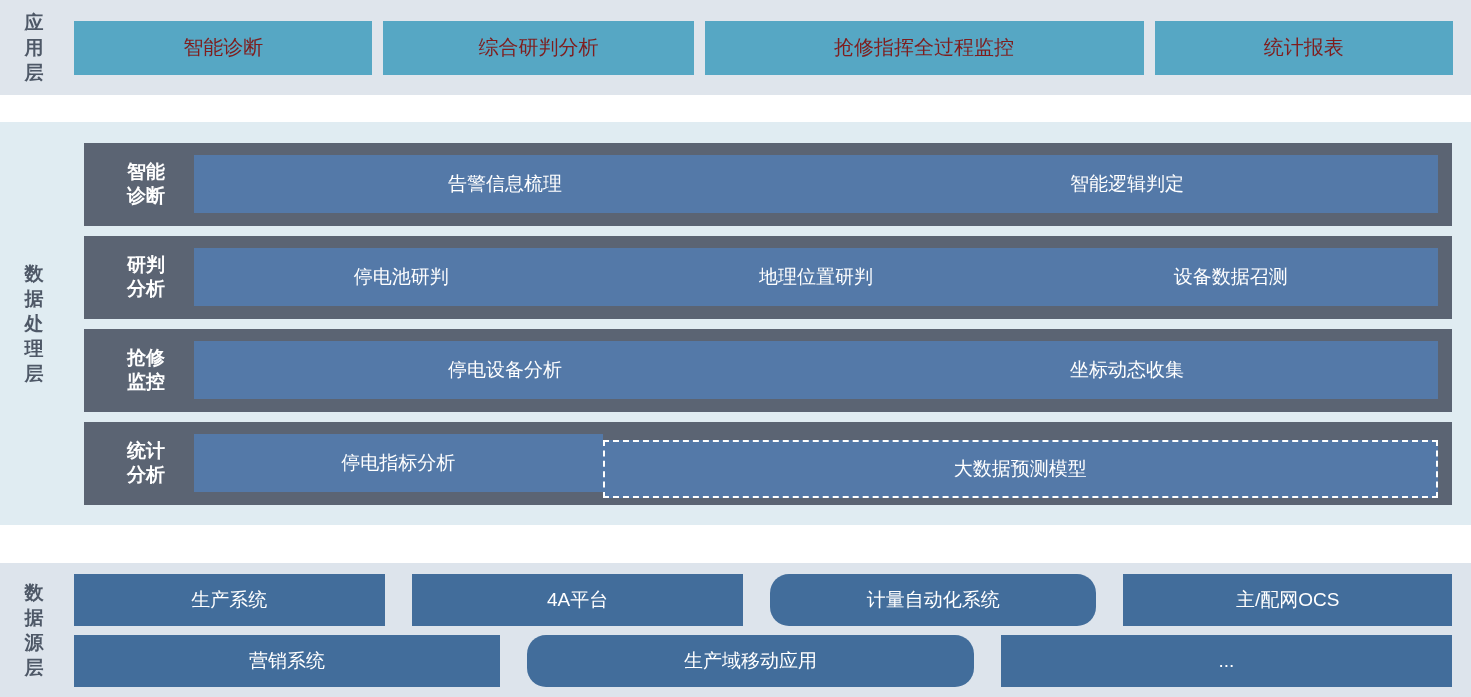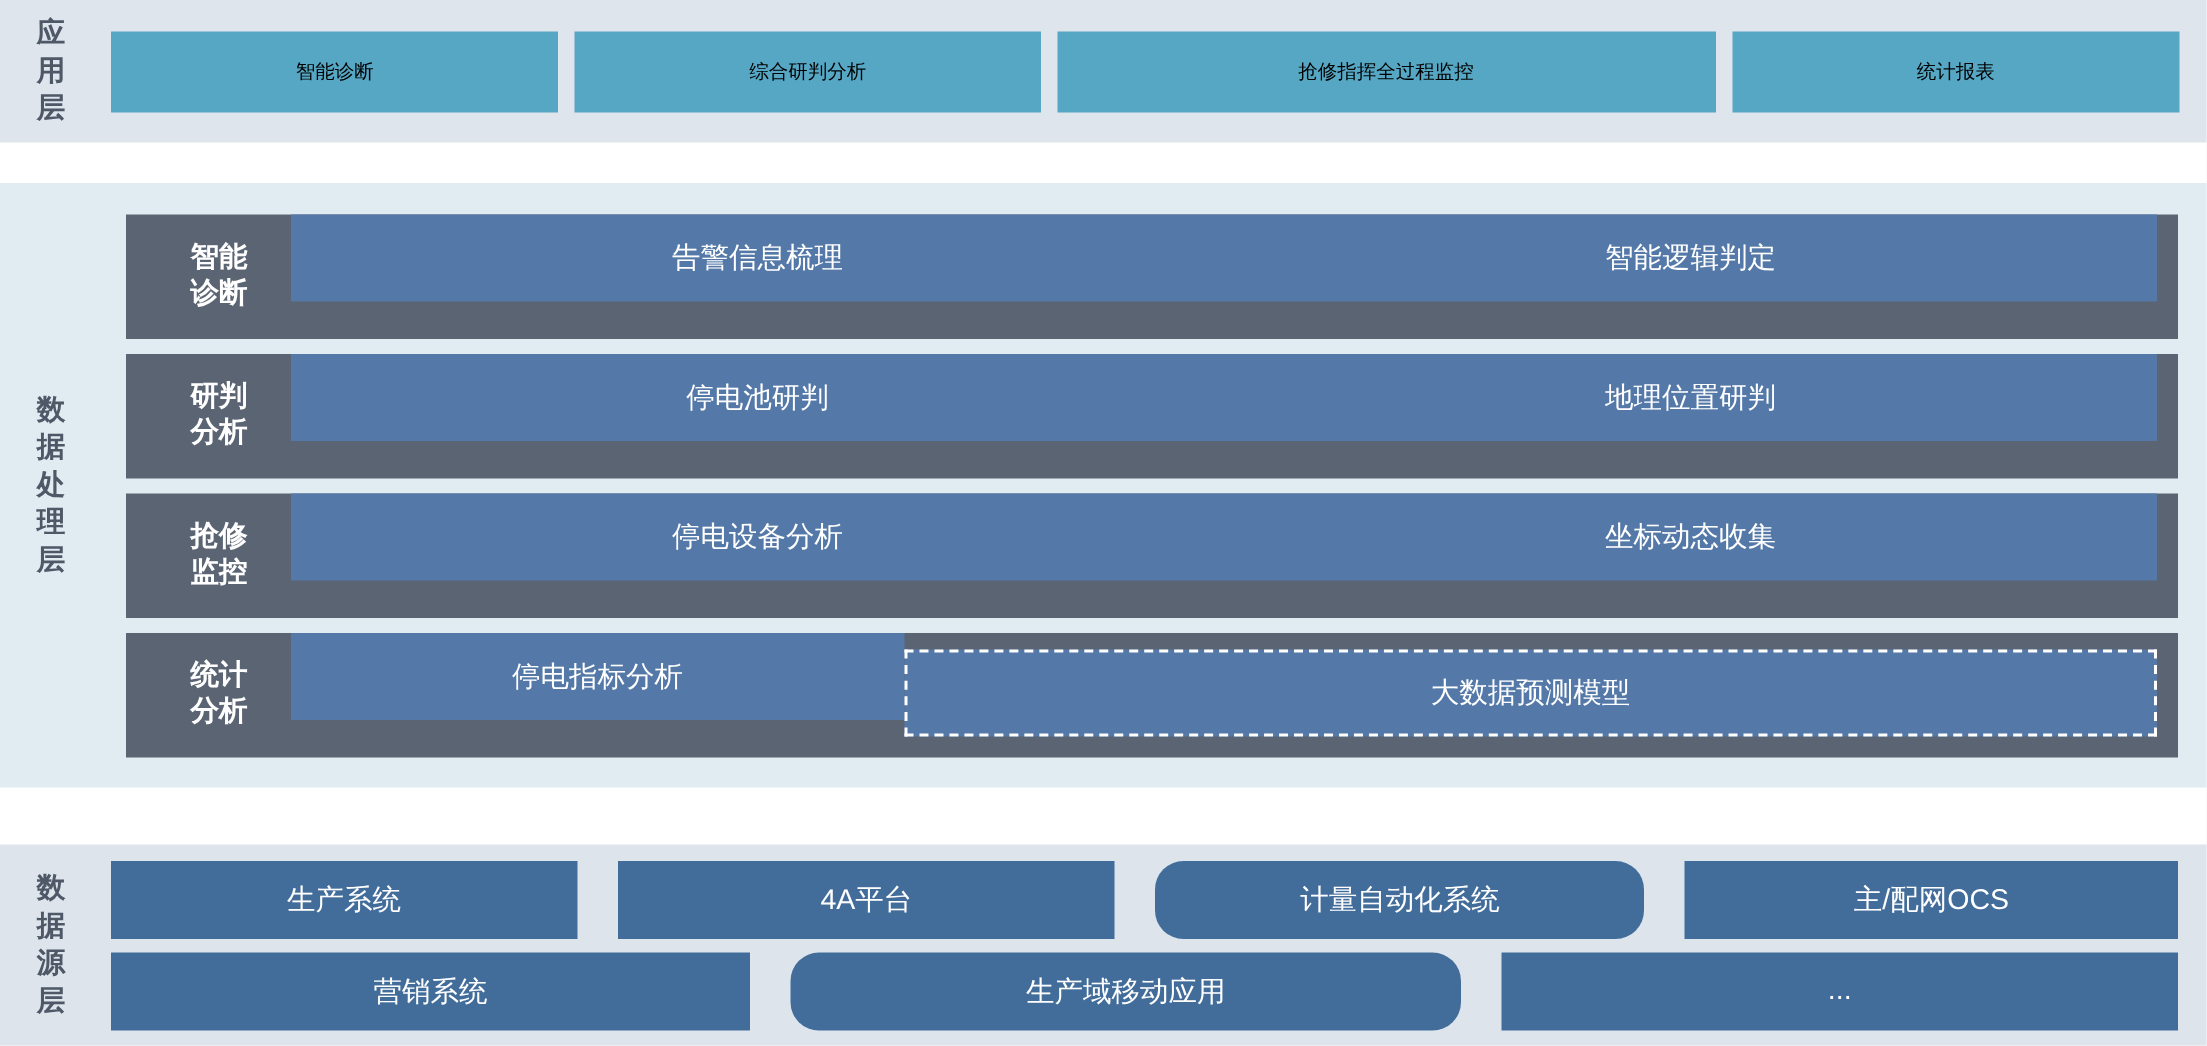--- a/index.html
+++ b/index.html
@@ -55,22 +55,22 @@
     flex: 1 1 auto;
     display: flex;
     align-items: center;
     padding: 0 18px 0 6px;
     gap: 11px;
     height: 100%;
   }
   .app-box {
     height: 54px;
     background: #56a7c4;
-    color: #000000;
-    font-size: 13px;
+    color: #7f1d1d;
+    font-size: 20px;
     display: flex;
     align-items: center;
     justify-content: center;
     box-sizing: border-box;
   }
   .app-box.w1 { flex: 1.02 1 0; }
   .app-box.w2 { flex: 1.06 1 0; }
   .app-box.w3 { flex: 1.50 1 0; }
   .app-box.w4 { flex: 1.02 1 0; }
 
@@ -108,21 +108,21 @@
     text-align: center;
     display: flex;
     flex-direction: column;
     align-items: center;
     justify-content: center;
     user-select: none;
   }
   .proc-cells {
     flex: 1 1 auto;
     display: flex;
-    align-items: flex-start;
+    align-items: center;
     height: 100%;
     padding: 0;
     box-sizing: border-box;
   }
   .proc-cell {
     flex: 1 1 0;
     height: 58px;
     background: #5479a8;
     color: #ffffff;
     font-size: 19px;
@@ -216,20 +216,21 @@
     </div>
 
     <div class="proc-row">
       <div class="proc-row-label">
         <span>研判</span>
         <span>分析</span>
       </div>
       <div class="proc-cells">
         <div class="proc-cell">停电池研判</div>
         <div class="proc-cell">地理位置研判</div>
+        <div class="proc-cell">设备数据召测</div>
       </div>
     </div>
 
     <div class="proc-row">
       <div class="proc-row-label">
         <span>抢修</span>
         <span>监控</span>
       </div>
       <div class="proc-cells">
         <div class="proc-cell">停电设备分析</div>

